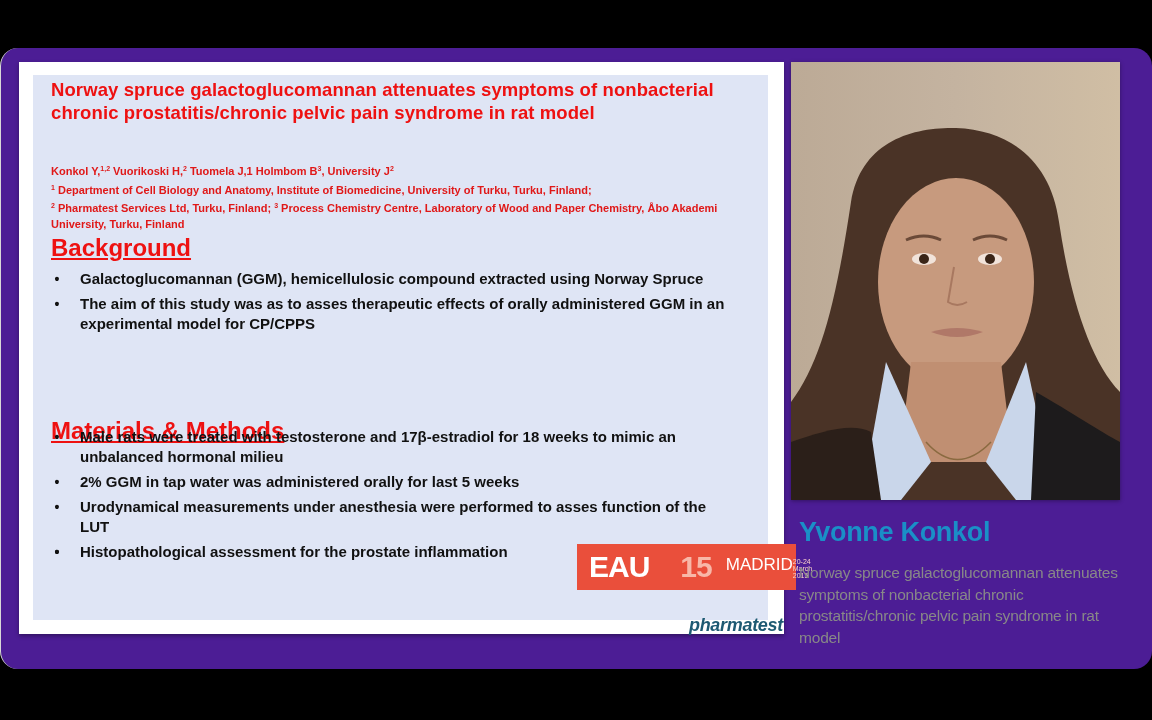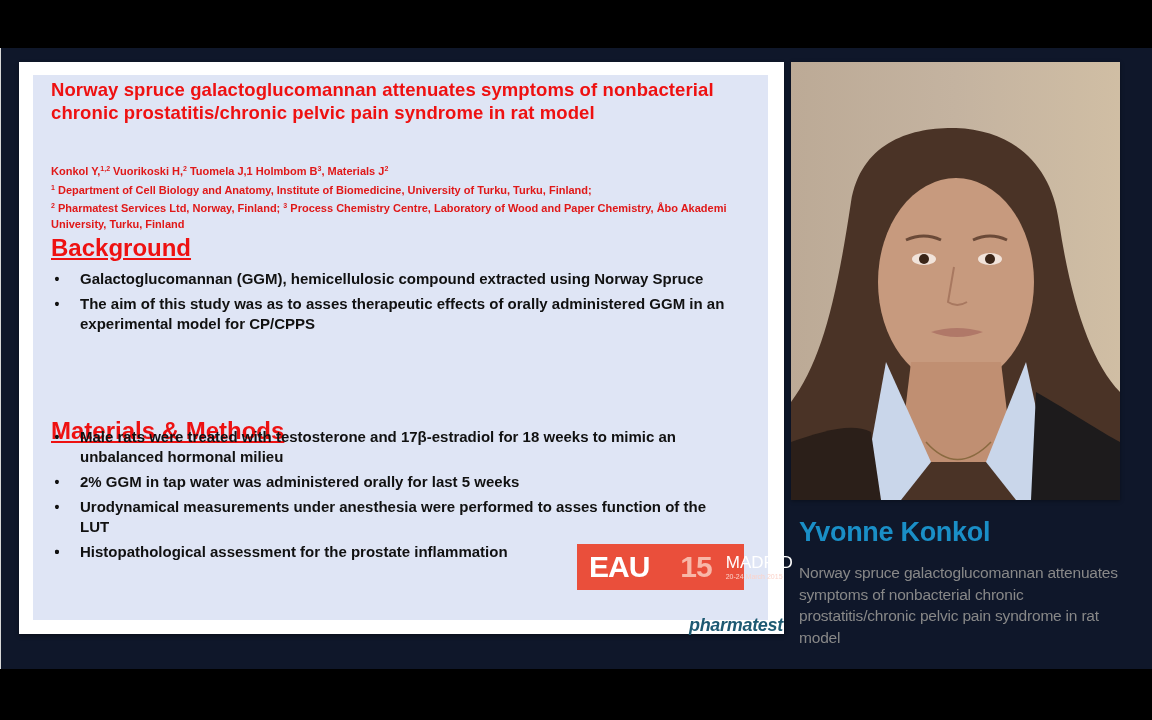--- a/index.html
+++ b/index.html
@@ -4,22 +4,23 @@
   <style>
     * { margin: 0; padding: 0; box-sizing: border-box; }
     html, body { width: 1152px; height: 720px; overflow: hidden; background: #000; }
     body { position: relative; font-family: "Liberation Sans", sans-serif; }
 
     .bar-top { position: absolute; left: 0; top: 0; width: 1152px; height: 48px; background: #000; }
     .bar-bottom { position: absolute; left: 0; top: 669px; width: 1152px; height: 51px; background: #000; }
 
     .stage {
       position: absolute; left: 0; top: 48px; width: 1152px; height: 621px;
-      background: #0f172a;
+      background: #4c1d95;
       border-left: 1px solid #d8d8d8;
+      border-radius: 18px;
     }
 
     .slide-card {
       position: absolute; left: 18px; top: 14px; width: 765px; height: 572px;
       background: #ffffff;
       box-shadow: 0 2px 4px rgba(0,0,0,0.35);
     }
     .slide-panel {
       position: absolute; left: 14px; top: 13px; width: 735px; height: 545px;
       background: #dfe5f5;
@@ -45,28 +46,28 @@
       position: relative; padding-left: 29px;
       color: #111; font-weight: bold; font-size: 15px; line-height: 20px;
       margin-bottom: 5px;
     }
     .bullet .dot {
       position: absolute; left: 1px; top: 0; width: 10px; text-align: center;
       font-size: 14px;
     }
 
     .eau-logo {
-      position: absolute; left: 544px; top: 469px; width: 167px; height: 46px;
+      position: absolute; left: 544px; top: 469px; width: 219px; height: 46px;
       background: #ea4f3b; color: #fff;
       display: flex; align-items: center; padding-left: 12px;
     }
     .eau-logo .eau { font-size: 30px; font-weight: bold; letter-spacing: -1px; }
     .eau-logo .num { font-size: 30px; font-weight: bold; color: #f8b7a8; letter-spacing: -1px; margin-left: 31px; }
     .eau-logo .sep { width: 1px; height: 30px; background: #f7b9ab; margin: 0 7px; }
-    .eau-logo .city { display: flex; flex-direction: column; line-height: 1; }
+    .eau-logo .city { display: flex; flex-direction: row; line-height: 1; }
     .eau-logo .madrid { font-size: 17px; color: #ffffff; }
     .eau-logo .dates { font-size: 7px; color: #fbd3ca; margin-top: 2px; }
 
     .pharmatest {
       position: absolute; left: 632px; top: 529px; width: 118px; text-align: right;
       font-size: 18px; font-style: italic; font-weight: bold; color: #1e5a72;
       letter-spacing: -0.3px;
       margin-top: 11px;
     }
 
@@ -95,27 +96,27 @@
 
 <div class="stage">
 
   <div class="slide-card">
     <div class="slide-panel">
 
       <div class="title">Norway spruce galactoglucomannan attenuates symptoms of nonbacterial chronic prostatitis/chronic pelvic pain syndrome in rat model</div>
 
       <div class="authors">
         <div>
-          <span>Konkol Y,</span><sup>1,2</sup><span> Vuorikoski H,</span><sup>2</sup><span> Tuomela J,1 Holmbom B</span><sup>3</sup><span>, Materials J</span><sup>2</sup>
+          <span>Konkol Y,</span><sup>1,2</sup><span> Vuorikoski H,</span><sup>2</sup><span> Tuomela J,1 Holmbom B</span><sup>3</sup><span>, University J</span><sup>2</sup>
         </div>
         <div>
           <sup>1</sup><span> Department of Cell Biology and Anatomy, Institute of Biomedicine, University of Turku, Turku, Finland;</span>
         </div>
         <div>
-          <sup>2</sup><span> Pharmatest Services Ltd, Norway, Finland; </span><sup>3</sup><span> Process Chemistry Centre, Laboratory of Wood and Paper Chemistry, Åbo Akademi University, Turku, Finland</span>
+          <sup>2</sup><span> Pharmatest Services Ltd, Turku, Finland; </span><sup>3</sup><span> Process Chemistry Centre, Laboratory of Wood and Paper Chemistry, Åbo Akademi University, Turku, Finland</span>
         </div>
       </div>
 
       <div class="section-head" style="top:159px;">Background</div>
       <div class="bullets" style="top:194px;">
         <div class="bullet">
           <span class="dot">•</span>
           <span>Galactoglucomannan (GGM), hemicellulosic compound extracted using Norway Spruce</span>
         </div>
         <div class="bullet">

